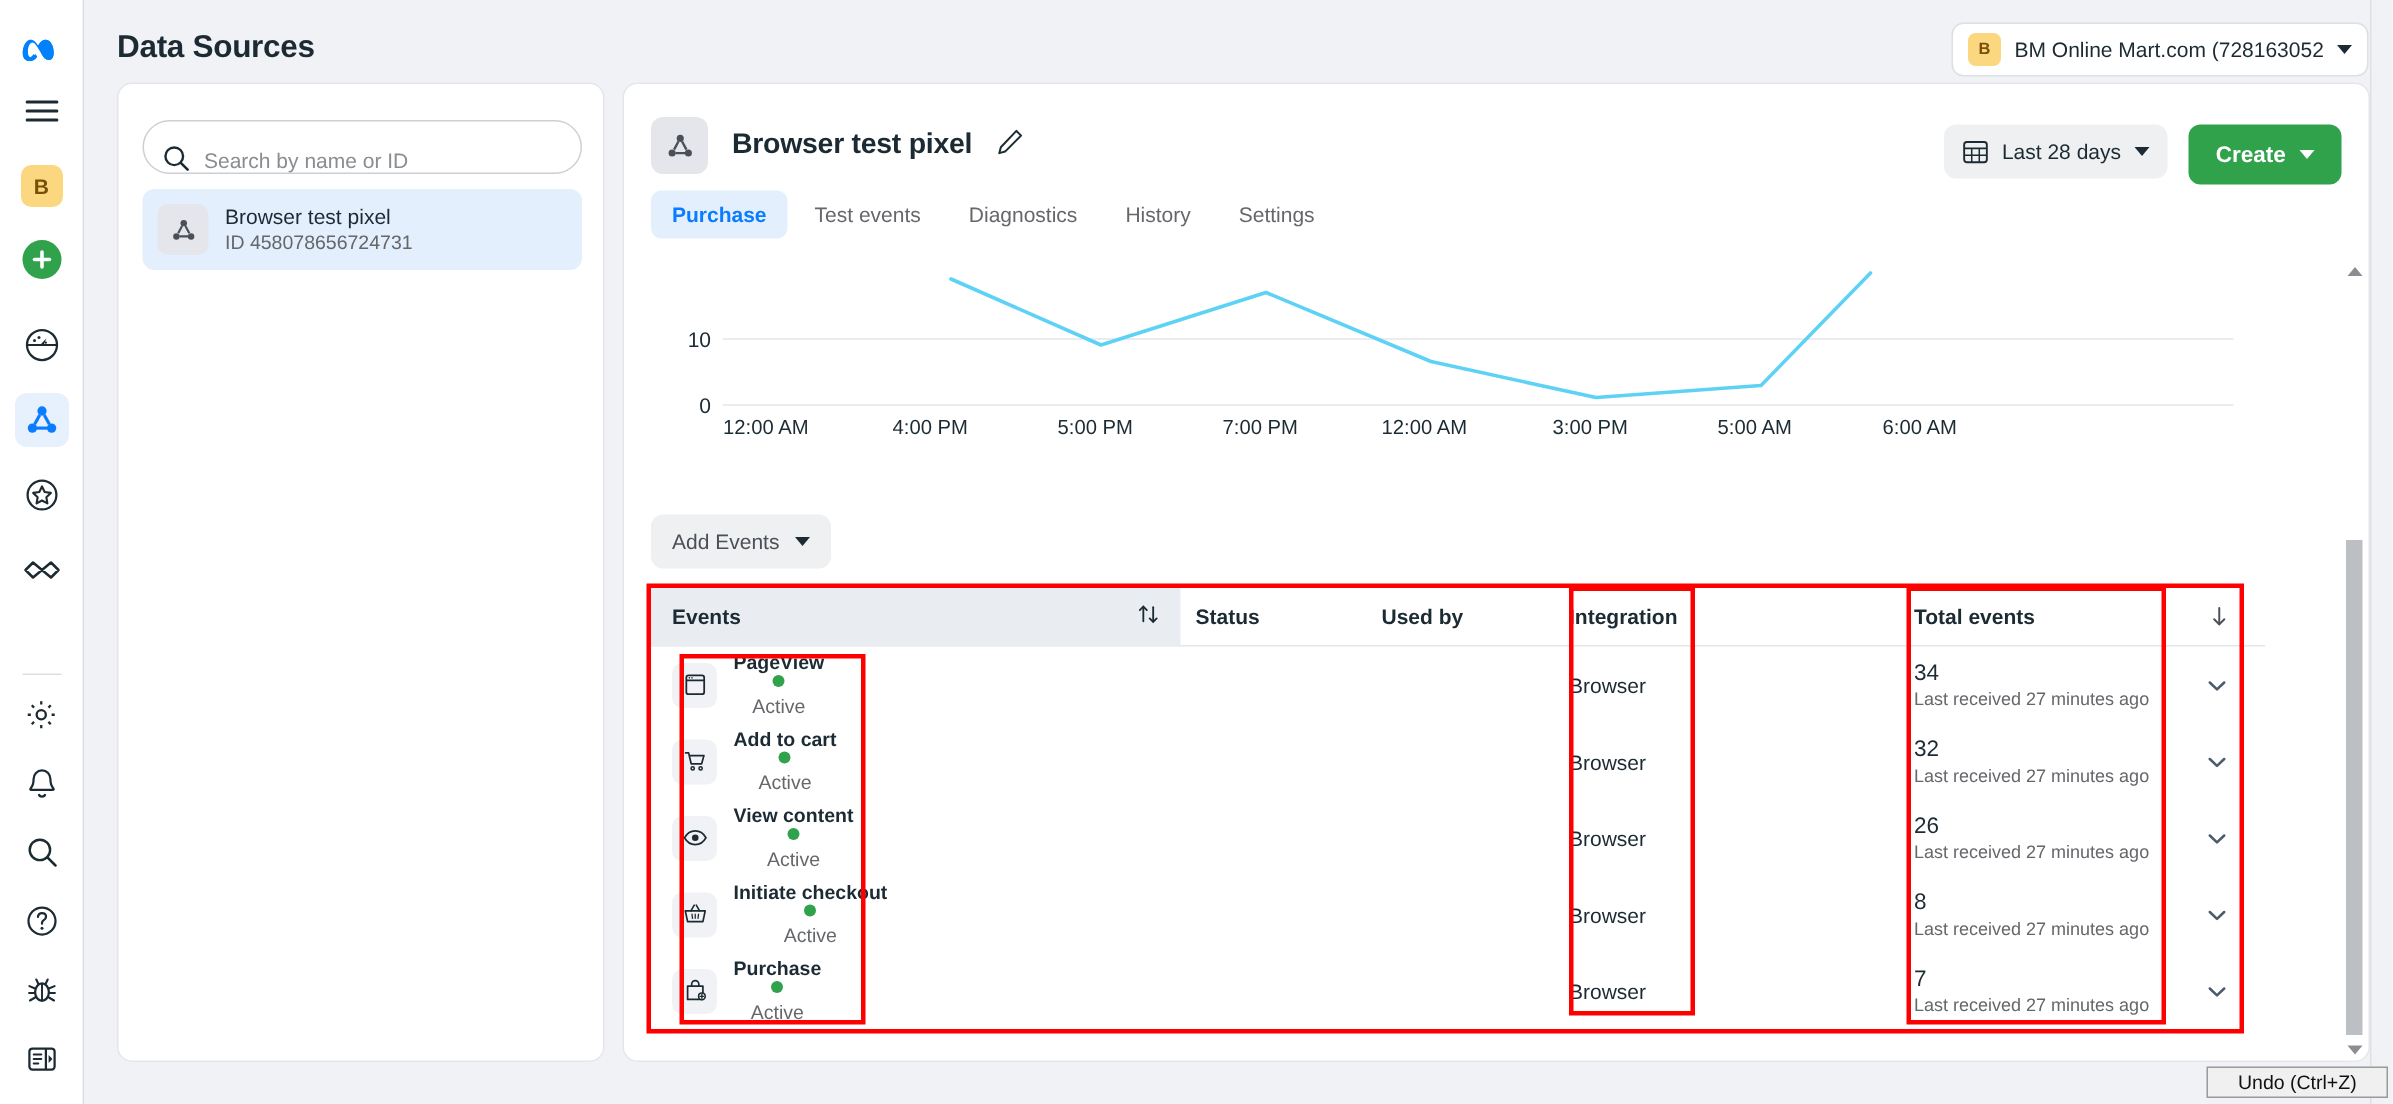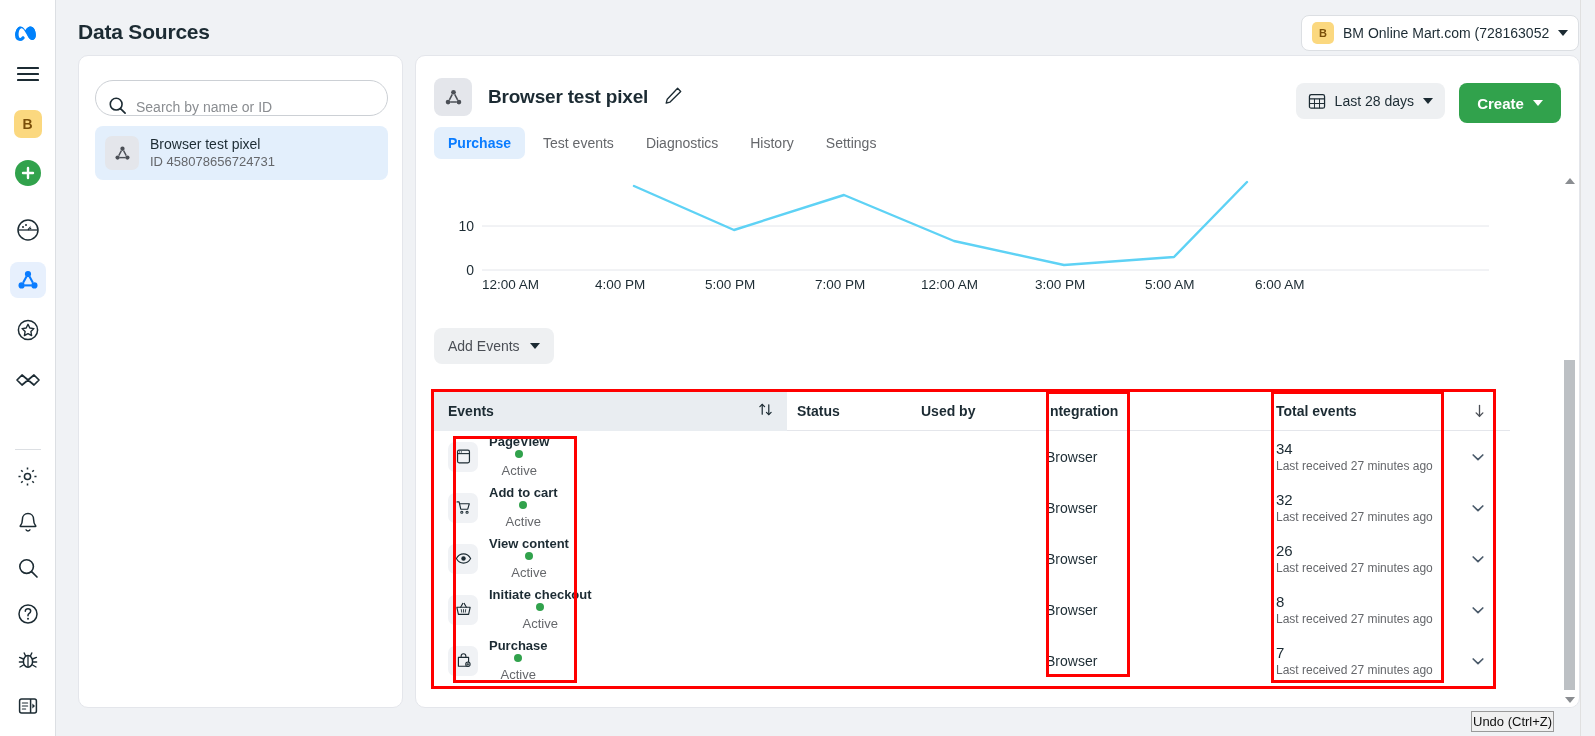--- a/index.html
+++ b/index.html
@@ -114,21 +114,21 @@
   .caret-w { width: 0; height: 0; border-left: 5px solid transparent;
     border-right: 5px solid transparent; border-top: 6px solid #fff; }
 
   
   .chart-wrap { position: absolute; left: 18px; top: 118px;
     width: 1091px; height: 140px; }
   .chart-svg { display: block; }
 
   
   .add-events {
-    position: absolute; left: 18px; top: 272px; height: 36px;
+    position: absolute; left: 18px; top: 287px; height: 36px;
     background: #eef0f2; border-radius: 8px; display: flex; align-items: center;
     padding: 0 14px; gap: 10px; cursor: pointer;
   }
   .add-events span { font-size: 14px; color: #4b4f56; }
   .evt-search {
     position: absolute; left: 694px; top: 285px; width: 240px; height: 40px;
     border: 1px solid #ccd0d5; border-radius: 8px; display: flex;
     align-items: center; padding: 0 12px; gap: 8px; cursor: text;
   }
   .evt-search .ph { font-size: 14px; color: #8a8d91; flex: 1; }
@@ -191,21 +191,21 @@
     background: #f0f2f5; border-left: 1px solid #e0e0e0;
   }
 
   
   .anno { position: absolute; border: 3px solid #ff0000; pointer-events: none; }
 
   
   .undo-tip {
     position: absolute; left: 1471px; top: 711px;
     background: #f0f0f0; border: 1px solid #9a9a9a;
-    font-size: 13px; padding: 2px 1px; color: #111; white-space: nowrap;
+    font-size: 13px; padding: 2px 20px; color: #111; white-space: nowrap;
   }
 </style>
 </head>
 <body>
 
 <div id="root">
 
   <div class="rail">
     <div style="height:14px"></div>
     <div class="rail-icon">

